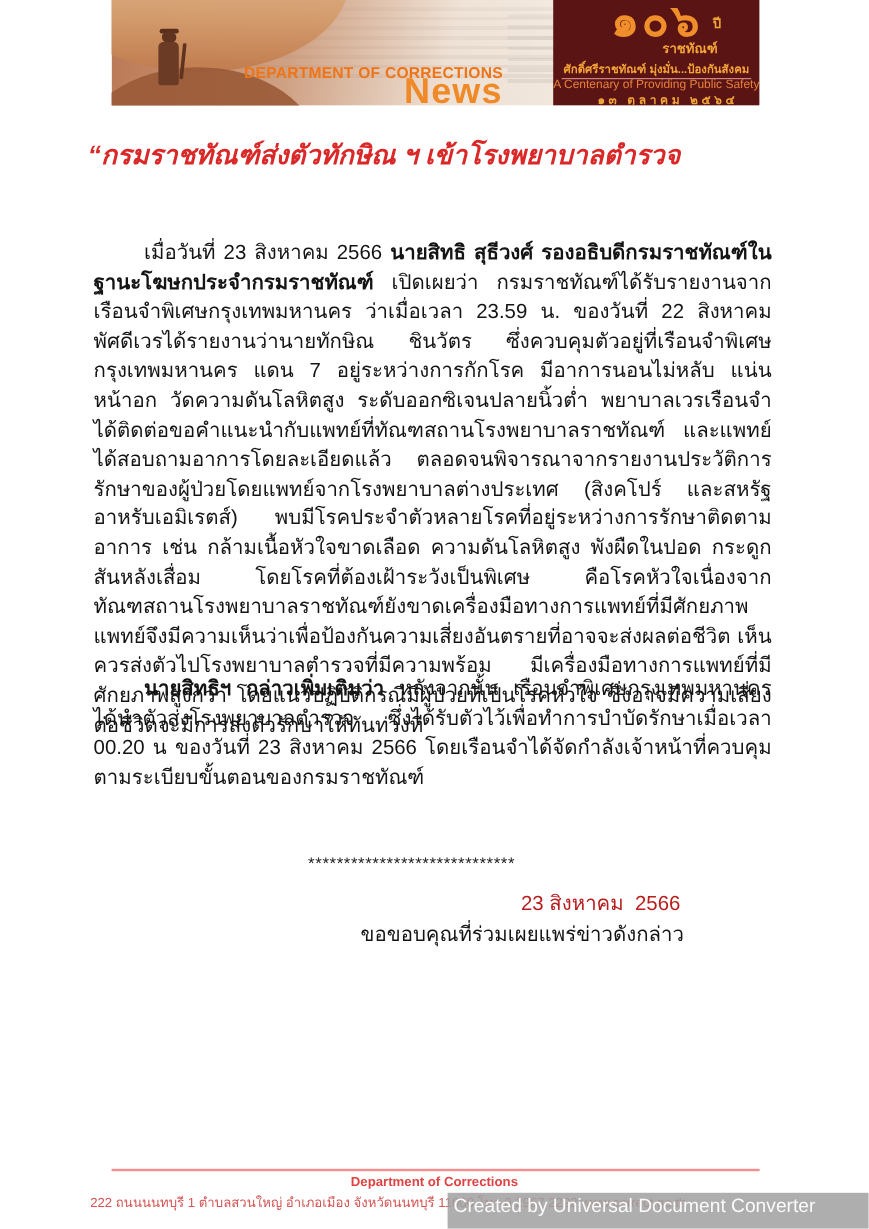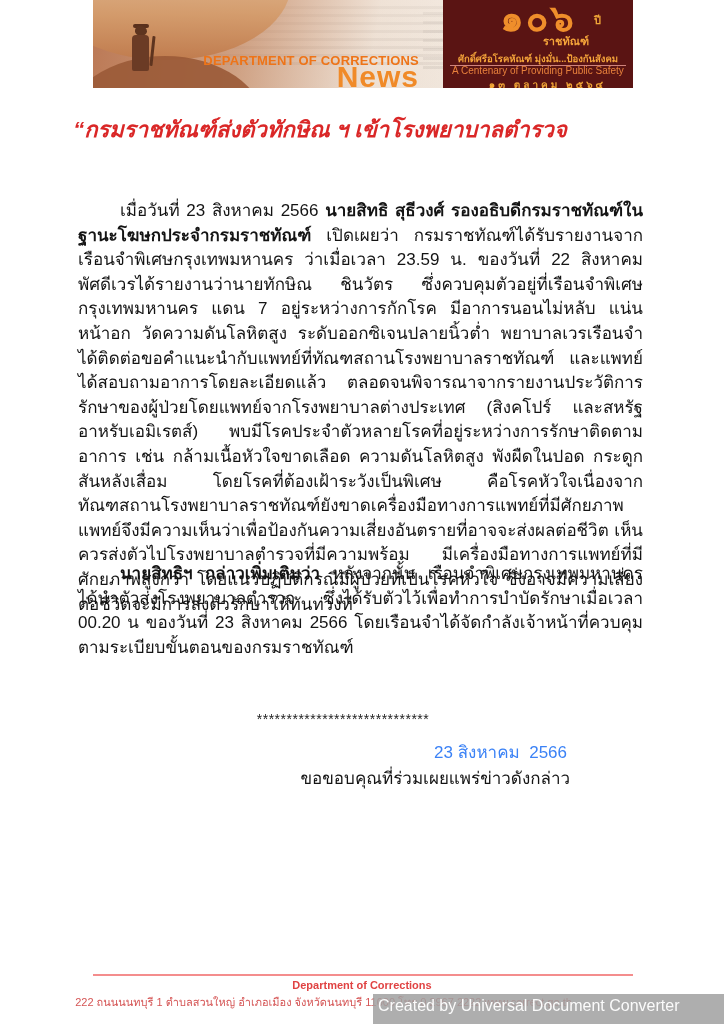--- a/index.html
+++ b/index.html
@@ -31,21 +31,21 @@
   .guard-body { position:absolute; left:39px; top:35px; width:17px; height:36px; background:#6b3b25;
           border-radius:4px 4px 2px 2px; }
   .guard-rifle { position:absolute; left:58px; top:36px; width:3px; height:30px; background:#5e341f;
           transform:rotate(6deg); border-radius:1px; }
   .dept-label { position:absolute; right:214px; top:53px; font-size:13px; font-weight:bold;
           color:#ee7418; letter-spacing:.2px; white-space:nowrap; }
   .news-label { position:absolute; right:214px; top:60px; font-size:30px; font-weight:bold;
           color:#f08a28; letter-spacing:1px; }
 
   
-  .logo-box { position:absolute; right:0; top:0; width:190px; height:88px; background:#5a1413;
+  .logo-box { position:absolute; right:0; top:0; width:172px; height:88px; background:#5a1413;
           text-align:center; overflow:hidden; }
   .logo-years { position:relative; font-size:37px; line-height:38px; font-weight:bold;
           color:#ef8e2b; letter-spacing:2px; font-family:"Liberation Serif", serif; }
   .logo-year-word { position:absolute; right:32px; top:1px; font-size:11px; color:#f0a638; letter-spacing:0; }
   .logo-org { font-size:11px; line-height:15px; color:#f5a43a; padding-left:56px; margin-top:-4px;
           font-weight:bold; }
   .logo-motto-th { font-size:9.5px; line-height:11px; color:#f5a43a; margin-top:4px; font-weight:bold; }
   .logo-divider { height:1px; background:#cf837c; margin:1px 7px 0 7px; }
   .logo-motto-en { font-size:10px; line-height:10px; color:#e8813c; }
   .logo-date { font-size:10px; line-height:11px; color:#f0a638; margin-top:3px; letter-spacing:3px;
@@ -54,21 +54,21 @@
   
   .doc-title { position:absolute; left:0; top:111px; width:640px; text-align:center;
           color:#da2727; font-weight:bold; font-style:italic; font-size:22px; line-height:37px; }
   .para { position:absolute; left:78px; width:565px; font-size:17px; line-height:24.6px;
           text-align:justify; color:#141414; text-indent:42px; }
   .para-1 { top:199px; }
   .para-2 { top:562px; }
   .separator { position:absolute; left:78px; top:711px; width:530px; text-align:center;
           font-size:14px; color:#222222; letter-spacing:.5px; }
   .closing-date { position:absolute; left:0; top:738px; width:567px; text-align:right;
-          font-size:17px; color:#3b82f6; white-space:pre; }
+          font-size:17px; color:#b91c1c; white-space:pre; }
   .closing-thanks { position:absolute; left:0; top:764px; width:570px; text-align:right;
           font-size:17px; color:#141414; }
 
   
   .footer-line { position:absolute; left:93px; top:974px; width:540px; height:2px; background:#f48d8d; }
   .footer-org { position:absolute; left:0; top:979px; width:724px; text-align:center;
           font-size:11px; font-weight:bold; color:#e04343; }
   .footer-address { position:absolute; left:0; top:993px; width:647px; text-align:center;
           font-size:11px; color:#d55555; }
   .watermark { position:absolute; left:373px; top:994px; width:351px; height:39px;
@@ -95,21 +95,21 @@
     </div>
     <div class="dept-label">DEPARTMENT OF CORRECTIONS</div>
     <div class="news-label">News</div>
 
     <div class="logo-box">
       <div class="logo-years">
         <span>๑๐๖</span>
         <span class="logo-year-word">ปี</span>
       </div>
       <div class="logo-org">ราชทัณฑ์</div>
-      <div class="logo-motto-th">ศักดิ์ศรีอโรคหัณฑ์ มุ่งมั่น...ป้องกันสังคม</div>
+      <div class="logo-motto-th">ศักดิ์ศรีราชทัณฑ์ มุ่งมั่น...ป้องกันสังคม</div>
       <div class="logo-divider"></div>
       <div class="logo-motto-en">A Centenary of Providing Public Safety</div>
       <div class="logo-date">๑๓ ตุลาคม ๒๕๖๔</div>
     </div>
   </div>
 
   <div class="doc-title">
     <div>“กรมราชทัณฑ์ส่งตัวทักษิณ ฯ เข้าโรงพยาบาลตำรวจ</div>
   </div>
 

